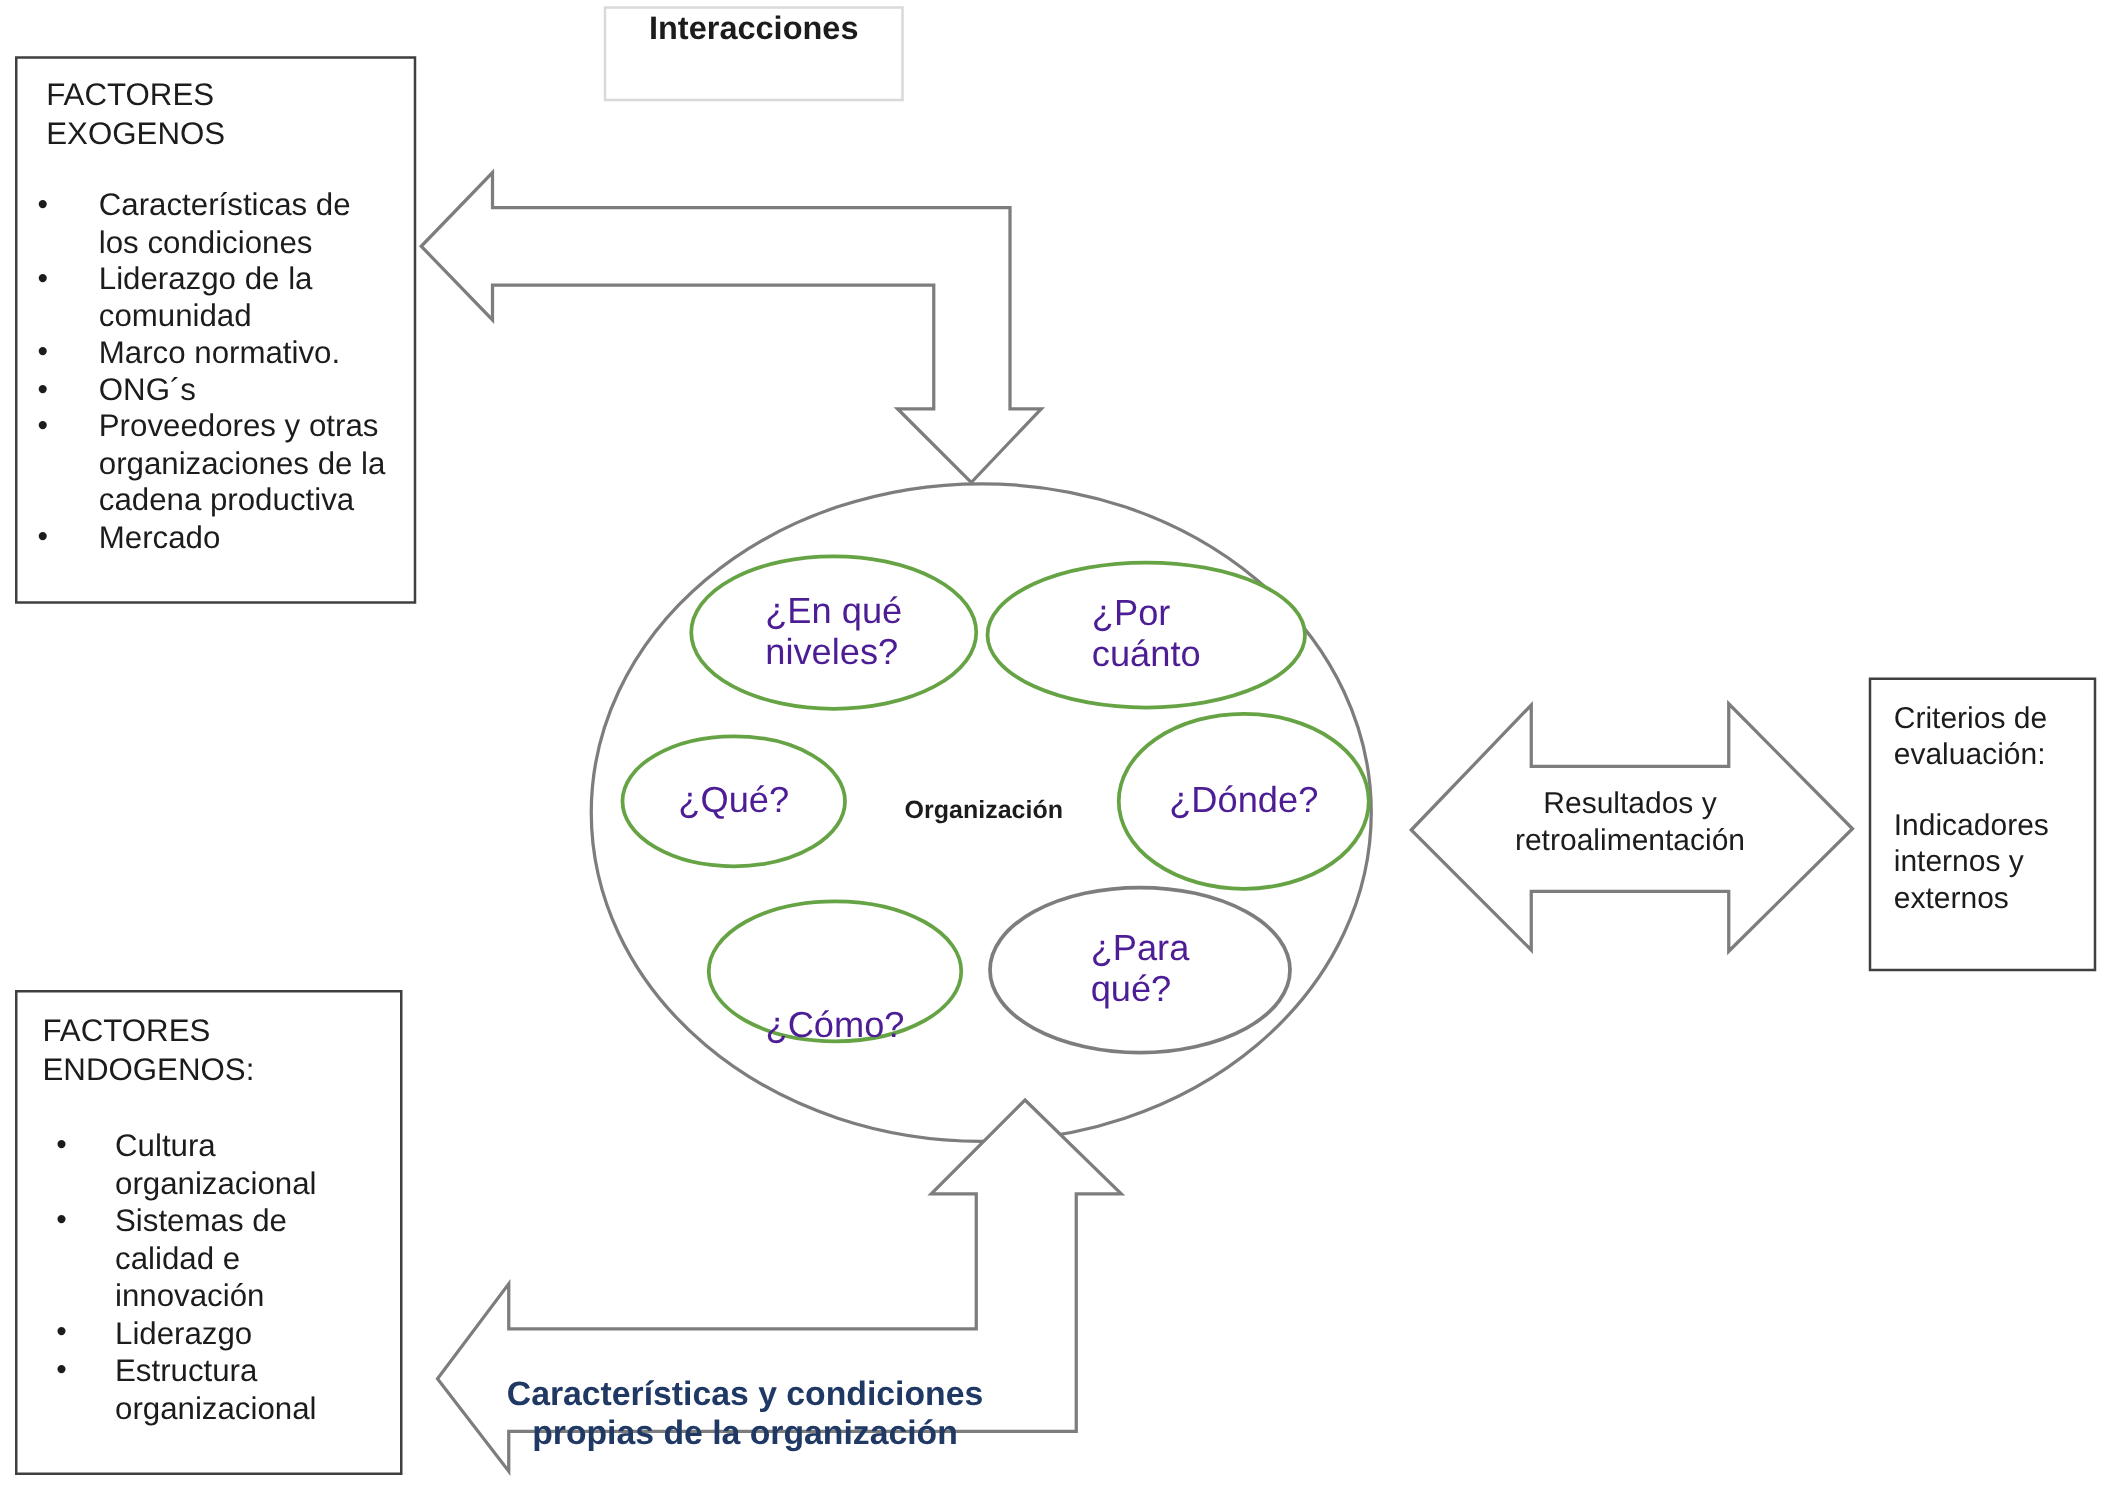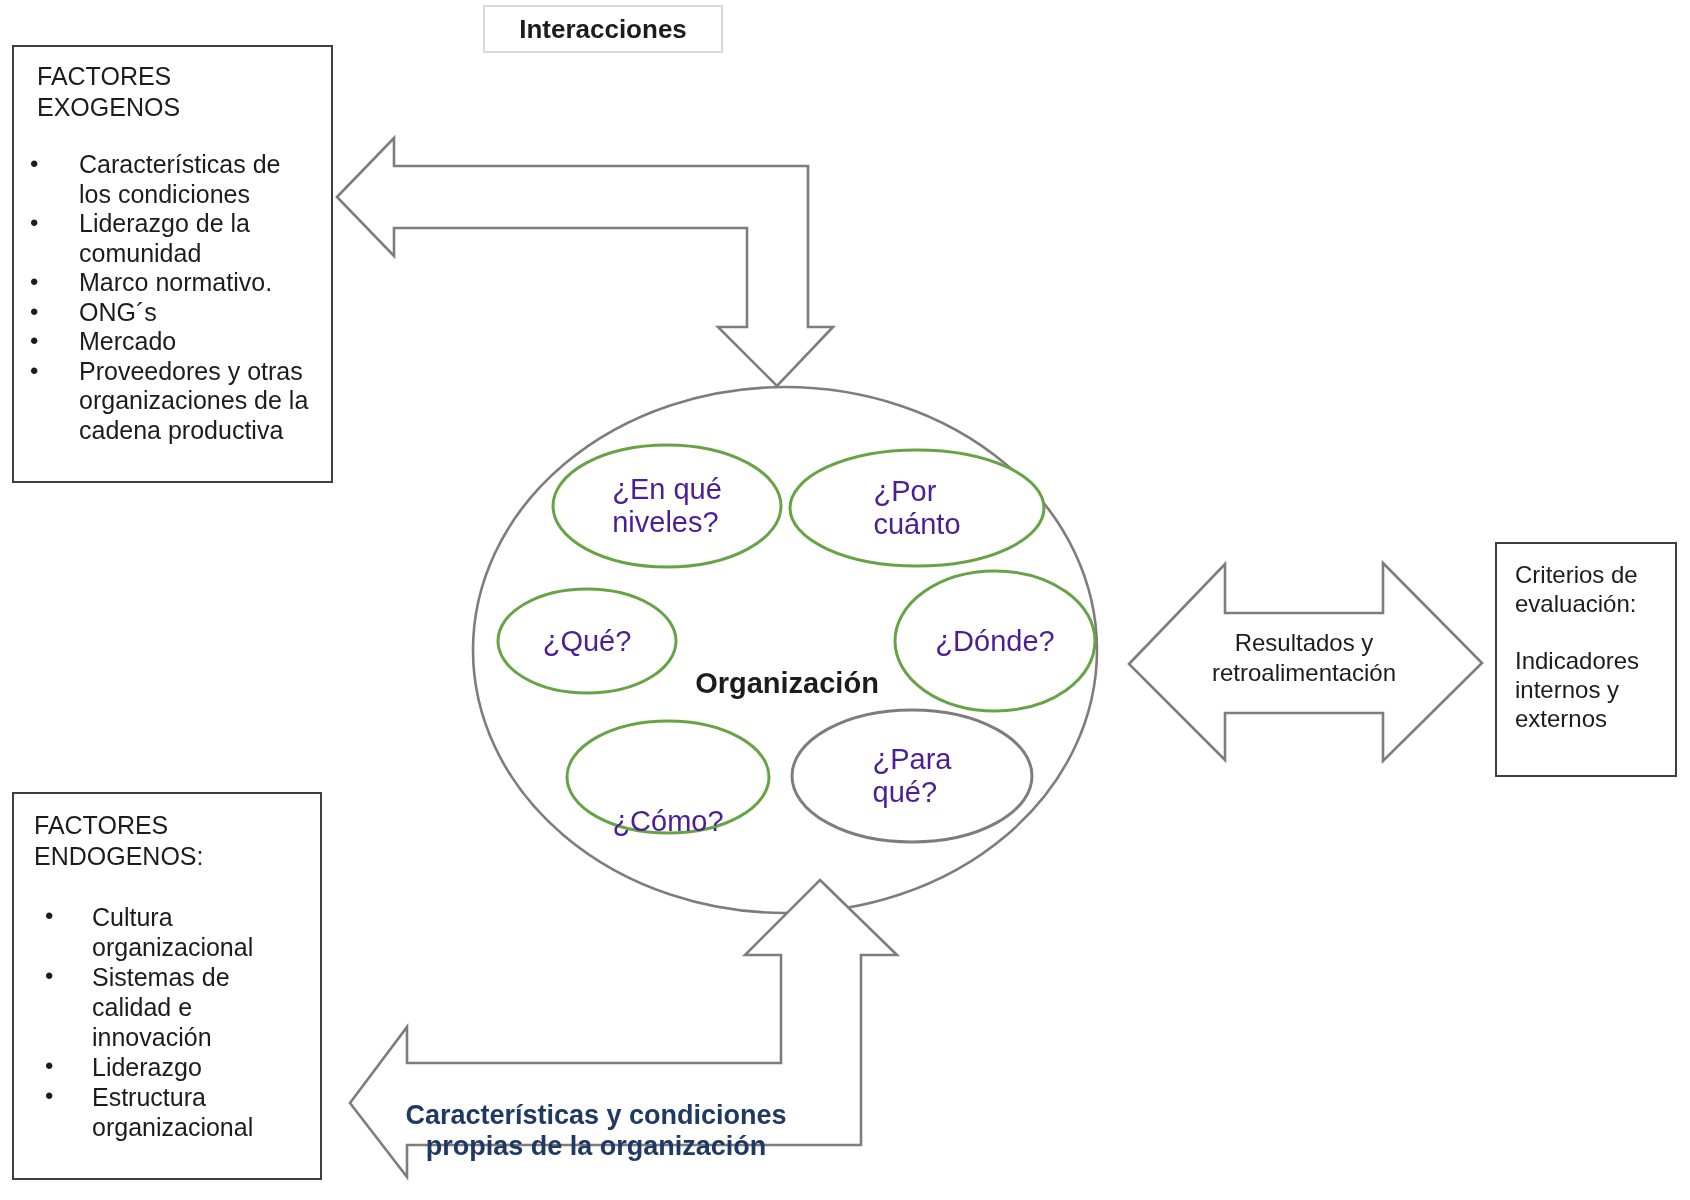--- a/index.html
+++ b/index.html
@@ -14,22 +14,22 @@
   .big-circle{fill:#ffffff; stroke:var(--gray); stroke-width:2.6;}
   .arrow{fill:#ffffff; stroke:var(--gray); stroke-width:2.6; stroke-linejoin:miter;}
   .q-ellipse{fill:#ffffff; stroke-width:3;}
   .q-green{stroke:var(--green);}
   .q-gray{stroke:var(--gray);}
 
   .panel{position:absolute; background:#fff; border:2px solid var(--border); box-sizing:border-box;}
   #exo-box{left:12px; top:45px; width:321px; height:438px;}
   #endo-box{left:12px; top:792px; width:310px; height:388px;}
   #crit-box{left:1495px; top:542px; width:182px; height:235px;}
-  #inter-box{left:483px; top:5px; width:240px; height:48px; border:2px solid var(--light_border);
-             display:flex; align-items:center; justify-content:center;}
+  #inter-box{left:483px; top:5px; width:240px; height:76px; border:2px solid var(--light_border);
+             display:flex; justify-content:center;}
   #inter-box .t{font-weight:bold; font-size:26px;}
 
   .panel .heading{white-space:pre-line; font-size:25px; line-height:31px;}
   #exo-box .heading{margin:14px 0 0 23px;}
   #endo-box .heading{margin:16px 0 0 20px;}
 
   .blist{list-style:none; margin:0; padding:0;}
   .blist li{position:relative; white-space:pre-line; font-size:25px;}
   #exo-box .blist{margin-top:27px;}
   #exo-box .blist li{margin-left:16px; padding-left:49px; line-height:29.5px;}
@@ -42,22 +42,22 @@
 
   .q-label{position:absolute; transform:translate(-50%,-50%); text-align:left;
            white-space:pre-line; font-size:29px; line-height:33px; color:#4c1d95;}
   #q-en-que{left:667px; top:506px;}
   #q-por-cuanto{left:917px; top:508px;}
   #q-que{left:587px; top:641px;}
   #q-donde{left:995px; top:641px;}
   #q-como{left:668px; top:777px;margin-top:44px;}
   #q-para-que{left:912px; top:776px;}
 
-  #org-label{position:absolute; left:787px; top:683px; transform:translate(-50%,-50%);
-             font-weight:bold; font-size:29px; white-space:nowrap;}
+  #org-label{position:absolute; left:787px; top:649px; transform:translate(-50%,-50%);
+             font-weight:bold; font-size:20px; white-space:nowrap;}
 
   #results-label{position:absolute; left:1154px; top:628px; width:300px; text-align:center;
                  white-space:pre-line; font-size:24px; line-height:30px;}
 
   #caption{position:absolute; left:396px; top:1100px; width:400px; text-align:center;
            white-space:pre-line; font-weight:bold; font-size:27px; line-height:31px; color:var(--navy);}
 </style>
 </head>
 <body>
 
@@ -88,24 +88,24 @@
   <div class="panel" id="exo-box">
     <div class="heading">FACTORES
 EXOGENOS</div>
     <ul class="blist">
       <li>Características de
 los condiciones</li>
       <li>Liderazgo de la
 comunidad</li>
       <li>Marco normativo.</li>
       <li>ONG´s</li>
-      <li>Mercado</li>
       <li>Proveedores y otras
 organizaciones de la
 cadena productiva</li>
+      <li>Mercado</li>
     </ul>
   </div>
 
   <div class="panel" id="endo-box">
     <div class="heading">FACTORES
 ENDOGENOS:</div>
     <ul class="blist">
       <li>Cultura
 organizacional</li>
       <li>Sistemas de

